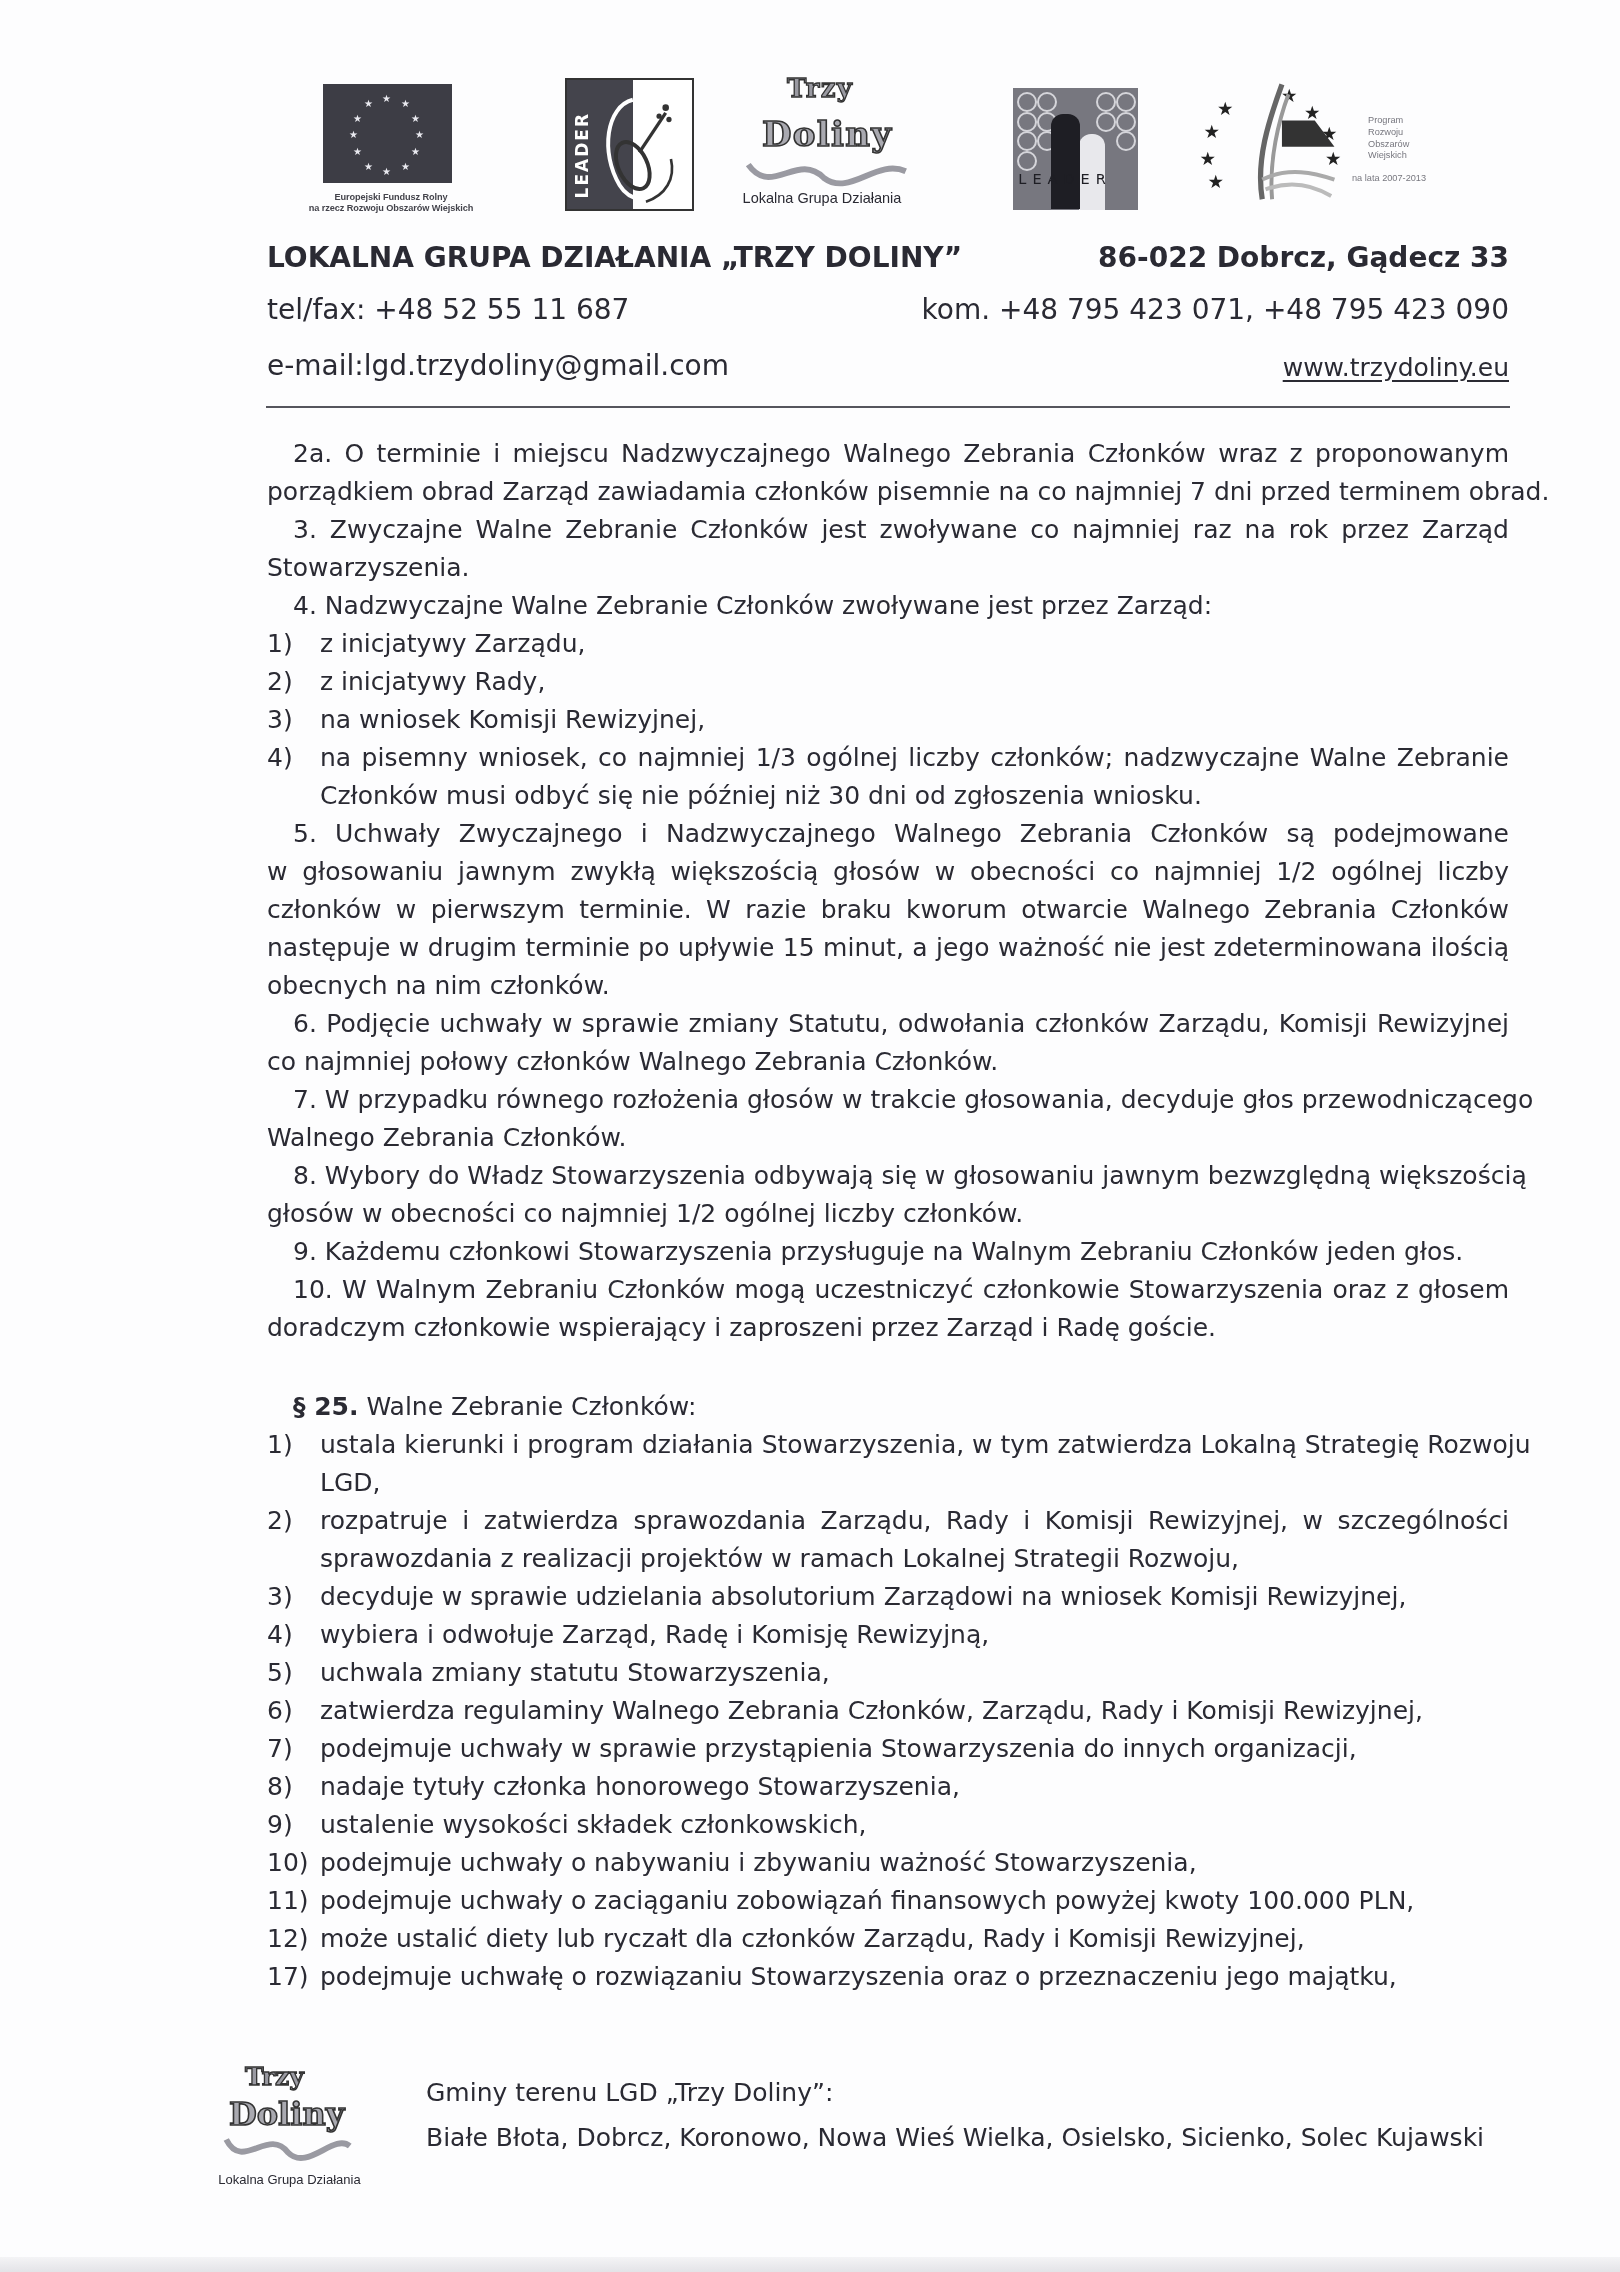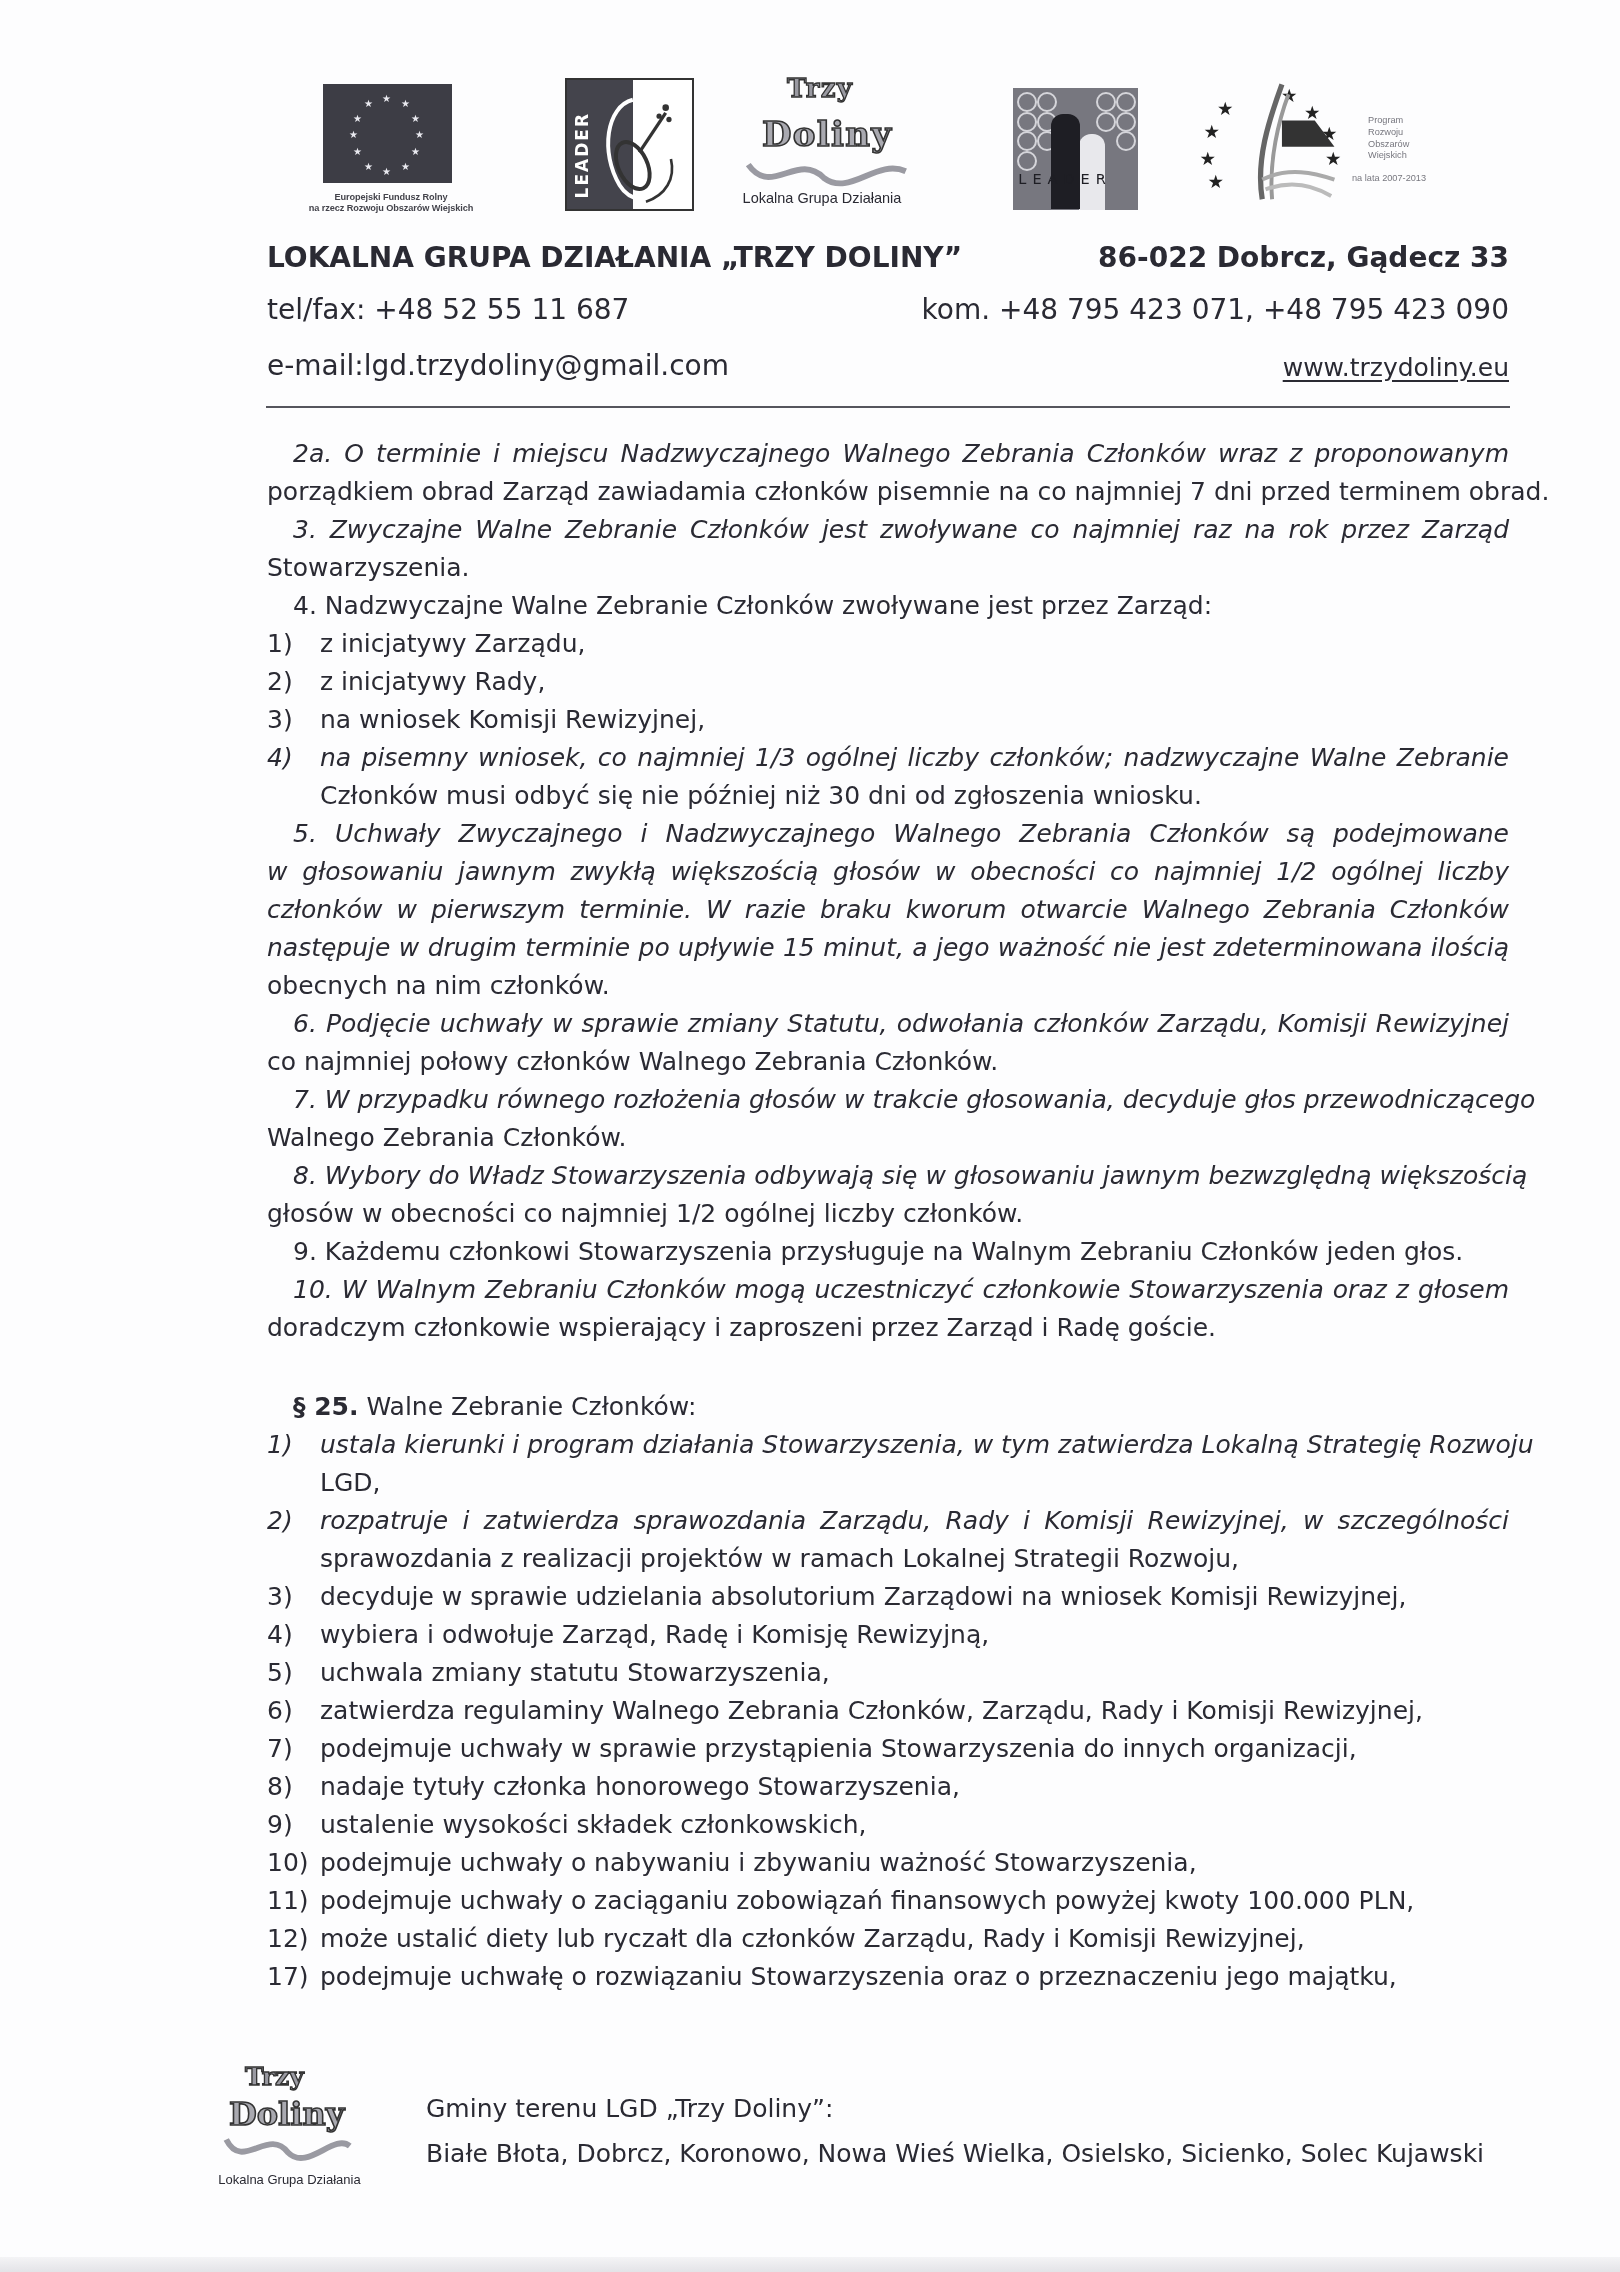--- a/index.html
+++ b/index.html
@@ -45,36 +45,36 @@
     .hdr { position: absolute; left: 267px; width: 1242px; font-size: 28px; color: #2a2a33; white-space: nowrap; }
     .hdr .l { position: absolute; left: 0; }
     .hdr .r { position: absolute; right: 0; }
     .hdr.bold { font-weight: bold; text-align: center; }
     .hdr-rule { position: absolute; left: 266px; width: 1244px; top: 406px; height: 2px; background: #55555d; }
     .link { text-decoration: underline; text-underline-offset: 4px; }
 
     
     .body { position: absolute; left: 267px; top: 435px; width: 1242px; }
     .line { position: relative; height: 38px; line-height: 38px; font-size: 25px; white-space: nowrap; }
-    .just { text-align: justify; text-align-last: justify; font-style: italic; }
+    .just { text-align: justify; text-align-last: justify; }
     .ind { padding-left: 26px; }
     .hang { padding-left: 53px; }
     .num { position: absolute; left: 0; top: 0; }
     .gap { height: 41px; }
     .sect { font-weight: bold; }
 
     
     .foot-logo { position: absolute; left: 217px; top: 2062px; width: 191px; height: 132px; }
     .foot-logo .w1 { position: absolute; left: 28px; top: 0; font-family: "DejaVu Serif", serif; font-size: 25px;
                      font-weight: bold; color: #9a9aa2; -webkit-text-stroke: 1.3px #333; }
     .foot-logo .w2 { position: absolute; left: 12px; top: 33px; font-family: "DejaVu Serif", serif; font-size: 32px;
                      font-weight: bold; color: #a9a9b0; -webkit-text-stroke: 1.6px #333; }
     .foot-logo svg { position: absolute; left: 5.3px; top: 71px; }
     .foot-logo .cap { position: absolute; left: 1.3px; top: 110px; font-size: 13px; font-family: "Liberation Sans", sans-serif; white-space: nowrap; }
-    .foot-text { position: absolute; left: 426px; font-size: 25px; white-space: nowrap; margin-top: 16px; }
+    .foot-text { position: absolute; left: 426px; font-size: 25px; white-space: nowrap; }
   </style>
 </head>
 <body>
 
 <div class="page">
 
   <div class="logos">
     <div class="logo eu-flag">
       <span class="eu-star" style="left:59px;top:9.2px">★</span>
       <span class="eu-star" style="left:78px;top:14.5px">★</span>

